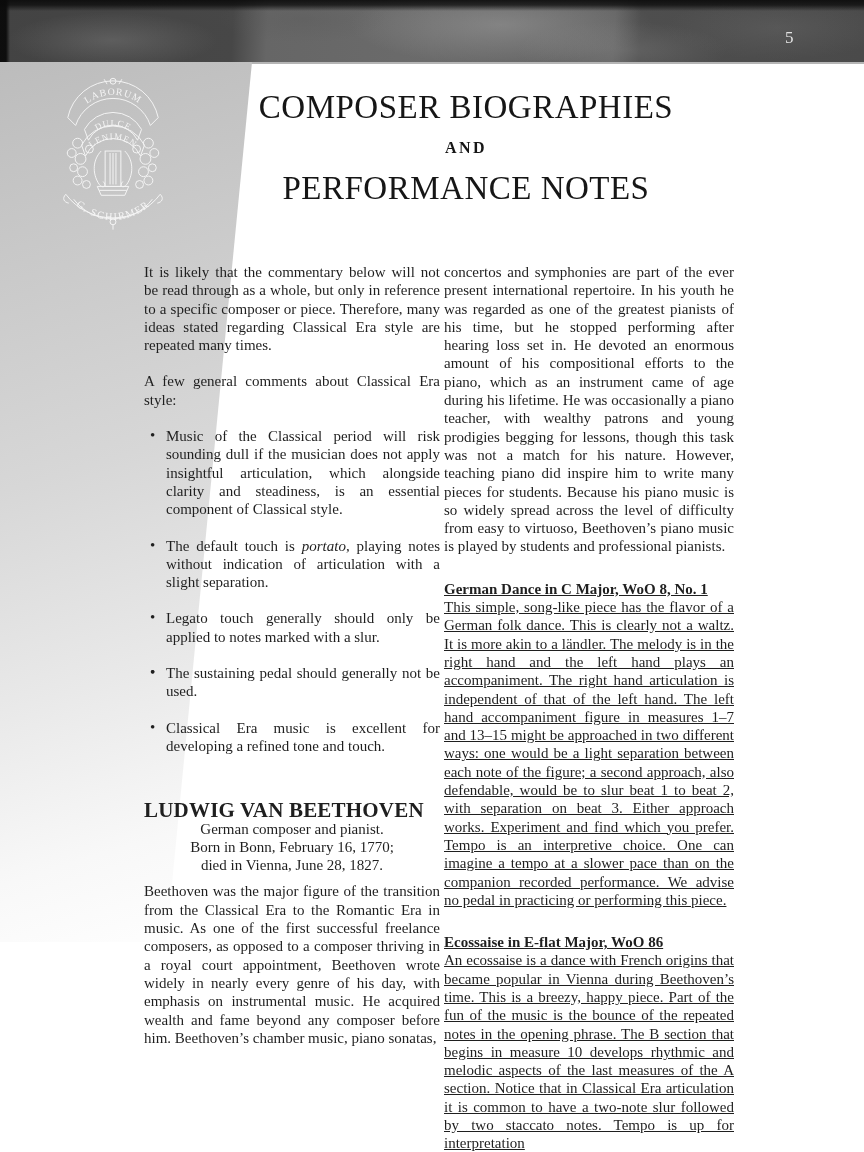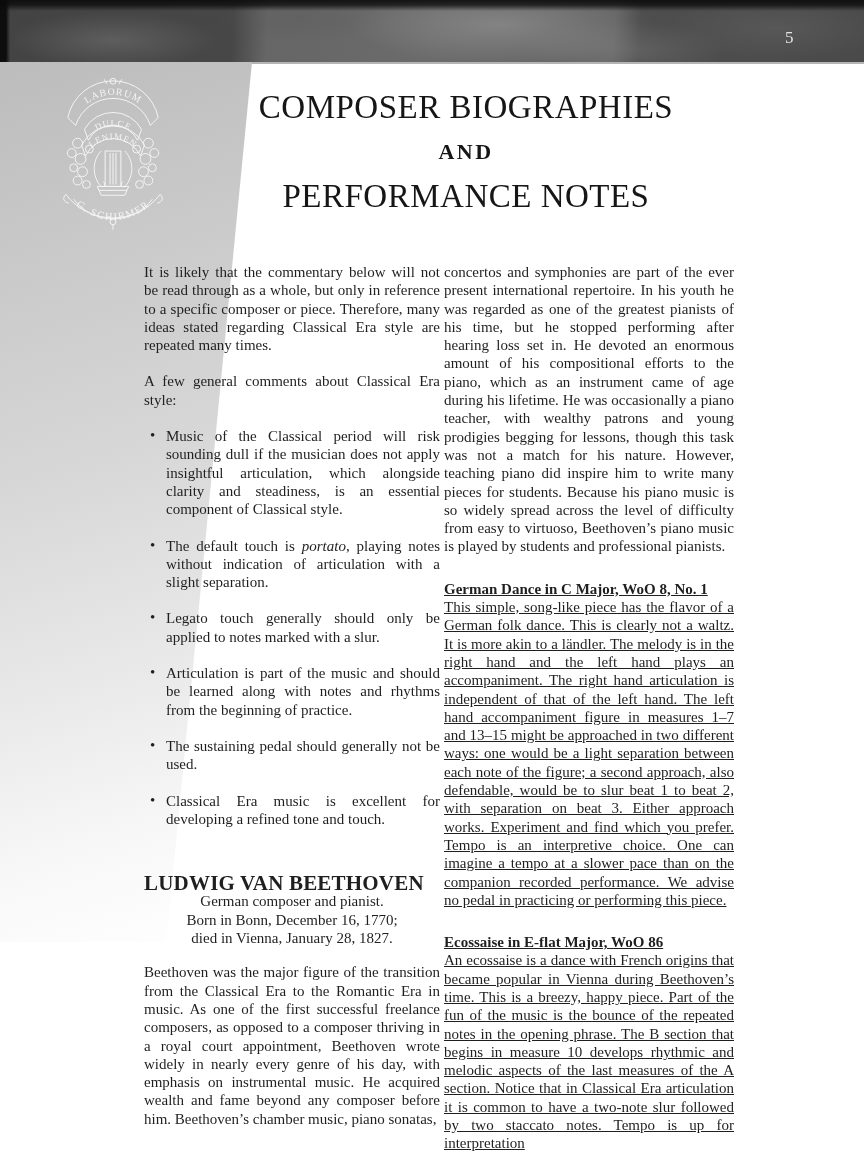--- a/index.html
+++ b/index.html
@@ -31,39 +31,39 @@
     background:linear-gradient(163deg,#bcbcbc 0%,#c8c8c8 20%,#d7d7d7 45%,#e9e9e9 68%,#f8f8f8 86%,#ffffff 100%);
     clip-path:polygon(0 0,100% 0,66% 100%,0 100%);
   }
   .logo{position:absolute;top:74px;left:54px;width:118px;height:158px;opacity:.82;}
   .logo text{fill:#ffffff;font-family:"Liberation Serif",serif;}
   .logo .stroke{stroke:#ffffff;fill:none;stroke-width:1;}
 
   
   .title-block{position:absolute;top:84px;left:186px;width:560px;text-align:center;color:#161616;}
   .title-main{font-size:33px;line-height:46px;font-weight:400;letter-spacing:.5px;white-space:nowrap;}
-  .title-and{font-size:22px;letter-spacing:2.5px;font-weight:700;margin:9px 0 8px 0;}
+  .title-and{font-size:16px;letter-spacing:2.5px;font-weight:700;margin:9px 0 8px 0;}
 
   
   .columns{
     position:absolute;top:263px;left:144px;width:606px;
     display:flex;gap:4px;
     color:#1f1f1f;font-size:15px;line-height:18.3px;text-align:justify;
   }
   .col-left{width:296px;}
   .col-right{width:290px;}
   .para{margin:0 0 18px 0;}
   .lead{margin:0 0 18px 0;}
   ul.bullets{list-style:none;margin:0;padding:0;}
   ul.bullets li{position:relative;padding-left:22px;margin:0 0 18px 0;}
   ul.bullets .bullet{position:absolute;left:6px;top:-1px;}
   .it{font-style:italic;}
   .composer-heading{font-weight:700;font-size:21px;letter-spacing:.2px;margin:46px 0 0 0;text-align:left;}
   .sub-line{text-align:center;}
-  .bio{margin-top:16px;}
+  .bio{margin-top:8px;}
   .section{margin-top:24px;text-decoration:underline;}
   .section-heading{font-weight:700;text-align:left;}
 </style>
 </head>
 <body>
 
 <div class="page">
 
   <div class="top-band">
     <div class="page-number">5</div>
@@ -162,36 +162,35 @@
         <li>
           <span class="bullet">•</span>
           <span>The default touch is </span><span class="it">portato</span><span>, playing notes without indication of articulation with a slight separation.</span>
         </li>
         <li>
           <span class="bullet">•</span>
           <span>Legato touch generally should only be applied to notes marked with a slur.</span>
         </li>
         <li>
           <span class="bullet">•</span>
-          <span>Articulation is part of the music and should be learned along with notes and rhythms from the beginning of practice.</span>
         </li>
         <li>
           <span class="bullet">•</span>
           <span>The sustaining pedal should generally not be used.</span>
         </li>
         <li>
           <span class="bullet">•</span>
           <span>Classical Era music is excellent for developing a refined tone and touch.</span>
         </li>
       </ul>
 
       <div class="composer-heading">LUDWIG VAN BEETHOVEN</div>
       <div class="sub-line">German composer and pianist.</div>
-      <div class="sub-line">Born in Bonn, December 16, 1770;</div>
-      <div class="sub-line">died in Vienna, January 28, 1827.</div>
+      <div class="sub-line">Born in Bonn, February 16, 1770;</div>
+      <div class="sub-line">died in Vienna, June 28, 1827.</div>
       <p class="para bio">Beethoven was the major figure of the transition from the Classical Era to the Romantic Era in music. As one of the first successful freelance composers, as opposed to a composer thriving in a royal court appointment, Beethoven wrote widely in nearly every genre of his day, with emphasis on instrumental music. He acquired wealth and fame beyond any composer before him. Beethoven’s chamber music, piano sonatas,</p>
     </div>
 
     <div class="col-right">
       <p class="para">concertos and symphonies are part of the ever present international repertoire. In his youth he was regarded as one of the greatest pianists of his time, but he stopped performing after hearing loss set in. He devoted an enormous amount of his compositional efforts to the piano, which as an instrument came of age during his lifetime. He was occasionally a piano teacher, with wealthy patrons and young prodigies begging for lessons, though this task was not a match for his nature. However, teaching piano did inspire him to write many pieces for students. Because his piano music is so widely spread across the level of difficulty from easy to virtuoso, Beethoven’s piano music is played by students and professional pianists.</p>
 
       <div class="section">
         <div class="section-heading">German Dance in C Major, WoO 8, No. 1</div>
         <div>This simple, song-like piece has the flavor of a German folk dance. This is clearly not a waltz. It is more akin to a ländler. The melody is in the right hand and the left hand plays an accompaniment. The right hand articulation is independent of that of the left hand. The left hand accompaniment figure in measures 1–7 and 13–15 might be approached in two different ways: one would be a light separation between each note of the figure; a second approach, also defendable, would be to slur beat 1 to beat 2, with separation on beat 3. Either approach works. Experiment and find which you prefer. Tempo is an interpretive choice. One can imagine a tempo at a slower pace than on the companion recorded performance. We advise no pedal in practicing or performing this piece.</div>
       </div>

